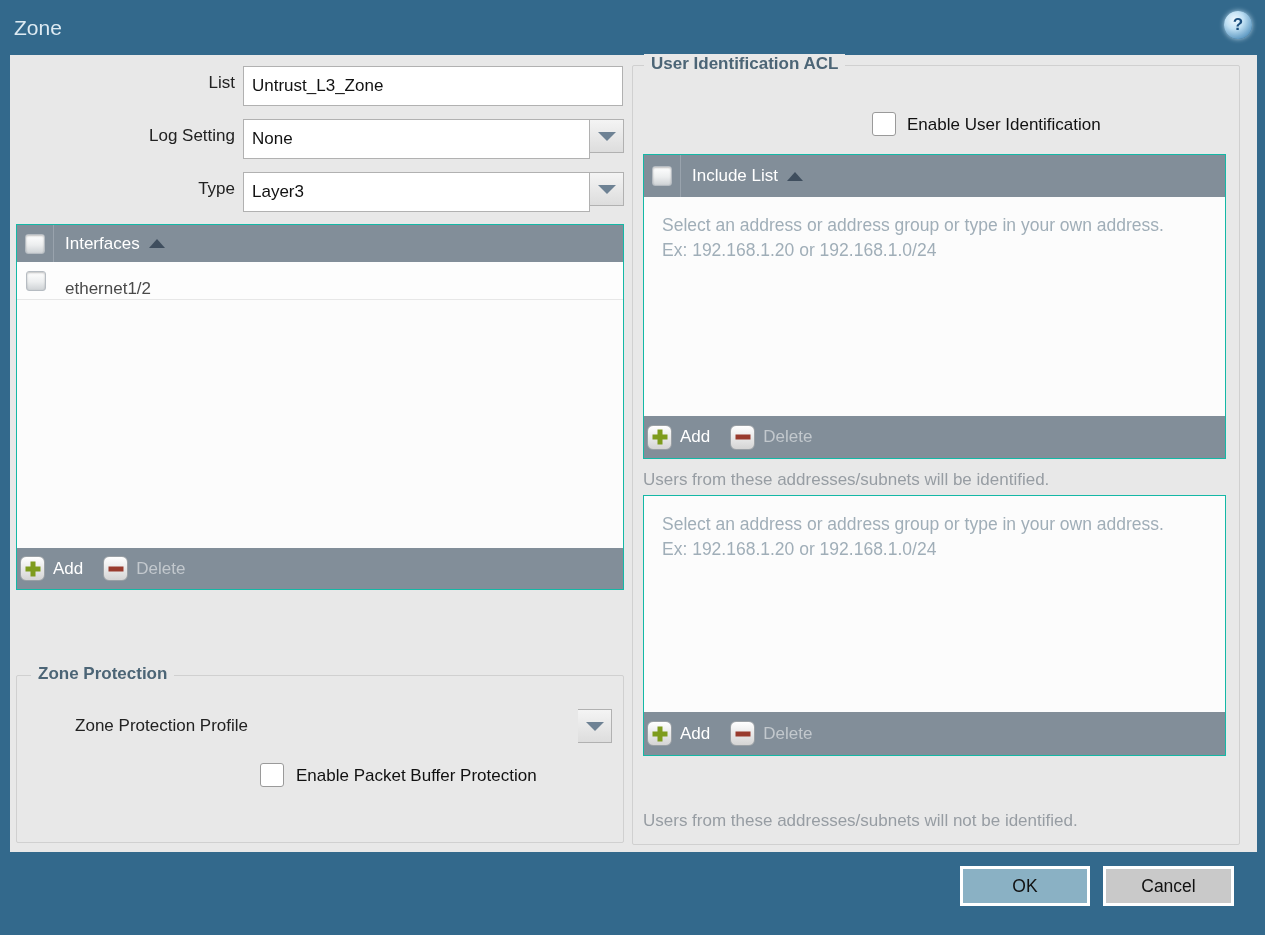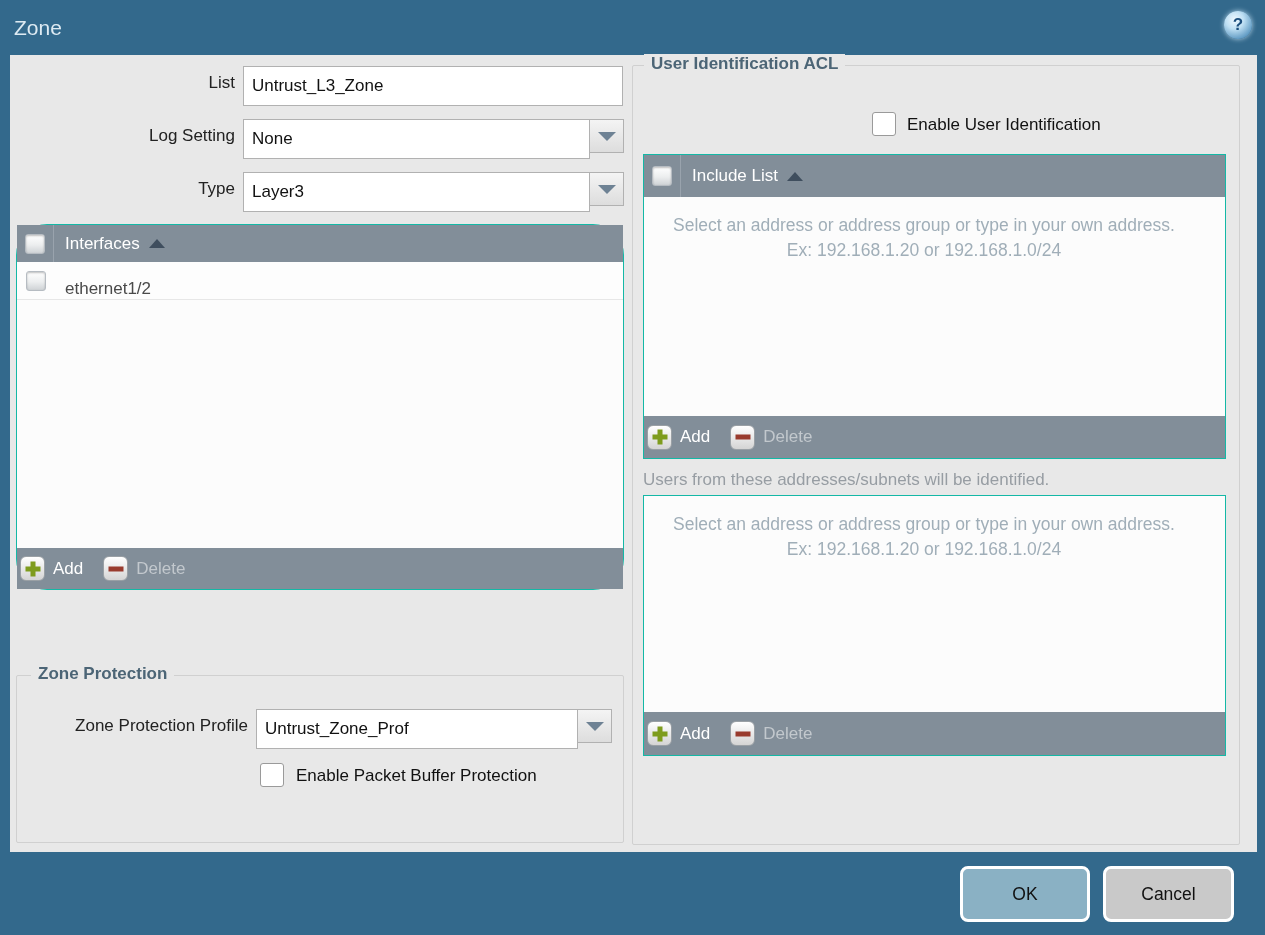--- a/index.html
+++ b/index.html
@@ -122,22 +122,22 @@
   }
   .fs-legend {
     position: absolute; top: -12px; background: #e8e8e8; padding: 0 7px;
     font-size: 17px; font-weight: bold; color: #4c6576; white-space: nowrap;
   }
   .caption { position: absolute; font-size: 17px; color: #979da3; }
   .cb-label { position: absolute; font-size: 17px; color: #111; line-height: 25px; white-space: nowrap; }
 
   
   .btn {
-    position: absolute; height: 56px; border: 3px solid #ffffff;
-    border-radius: 8px; font-family: inherit; font-size: 17.5px; color: #111;
+    position: absolute; height: 40px; border: 3px solid #ffffff;
+    border-radius: 0; font-family: inherit; font-size: 17.5px; color: #111;
     cursor: pointer; text-align: center;
   }
   .btn-ok { left: 960px; top: 866px; width: 130px; background: #8ab1c4; }
   .btn-cancel { left: 1103px; top: 866px; width: 131px; background: #c9c9c9; }
 </style>
 </head>
 <body>
 
 <div class="titlebar">
   <div class="title-text">Zone</div>
@@ -156,21 +156,21 @@
   <div class="trigger" style="left:580px;top:64px;">
     <div class="arrow-down"></div>
   </div>
 
   <div class="flabel" style="left:0;top:117px;width:225px;">Type</div>
   <input class="tinput" style="left: 233px; top: 117px; width: 347px;" value="Layer3">
   <div class="trigger" style="left:580px;top:117px;">
     <div class="arrow-down"></div>
   </div>
 
-  <div class="grid" style="left:6px;top:169px;width:608px;border-radius:31px;">
+  <div class="grid" style="left:6px;top:169px;width:608px;">
     <div class="grid-head" style="height:37px;">
       <div class="cbcell">
           <div class="cb-grid"></div>
         </div>
       <div class="htitle">Interfaces</div>
       <div class="sort-asc"></div>
     </div>
     <div class="grid-body" style="height:286px;">
       <div class="grid-row">
         <div class="cbcell">
@@ -183,29 +183,28 @@
       <div class="ico-btn ico-plus"></div>
       <div class="foot-label">Add</div>
       <div class="ico-btn ico-minus ico-gap"></div>
       <div class="foot-label disabled">Delete</div>
     </div>
   </div>
 
   <div class="fs" style="left:6px;top:620px;width:608px;height:168px;">
     <div class="fs-legend" style="left:14px;">Zone Protection</div>
     <div class="flabel" style="left:8px;top:33px;width:223px;">Zone Protection Profile</div>
-    <input class="tinput" style="left: 239px; top: 33px; width: 322px;" value="Untrust_Zone_Prof">
     <div class="trigger" style="left:561px;top:33px;">
       <div class="arrow-down"></div>
     </div>
     <div class="cb-plain" style="position:absolute;left:243px;top:87px;"></div>
     <div class="cb-label" style="left:279px;top:87px;">Enable Packet Buffer Protection</div>
   </div>
 
-  <div class="fs" style="left:622px;top:10px;width:608px;height:780px;text-align:center;">
+  <div class="fs" style="left:622px;top:10px;width:608px;height:780px;">
     <div class="fs-legend" style="left:11px;">User Identification ACL</div>
 
     <div class="cb-plain" style="position:absolute;left:239px;top:46px;"></div>
     <div class="cb-label" style="left:274px;top:46px;">Enable User Identification</div>
 
     <div class="grid" style="left:10px;top:88px;width:583px;">
       <div class="grid-head" style="height:42px;">
         <div class="cbcell">
             <div class="cb-grid"></div>
           </div>
@@ -228,18 +227,19 @@
       <div class="grid-body" style="height:216px;">
         <div class="placeholder">Select an address or address group or type in your own address. Ex: 192.168.1.20 or 192.168.1.0/24</div>
       </div>
       <div class="grid-foot" style="height:43px;">
         <div class="ico-btn ico-plus"></div>
         <div class="foot-label">Add</div>
         <div class="ico-btn ico-minus ico-gap"></div>
         <div class="foot-label disabled">Delete</div>
       </div>
     </div>
+    <div class="caption" style="left:10px;top:745px;">Users from these addresses/subnets will not be identified.</div>
   </div>
 
 </div>
 
 <button class="btn btn-ok">OK</button>
 <button class="btn btn-cancel">Cancel</button>
 
 </body></html>

